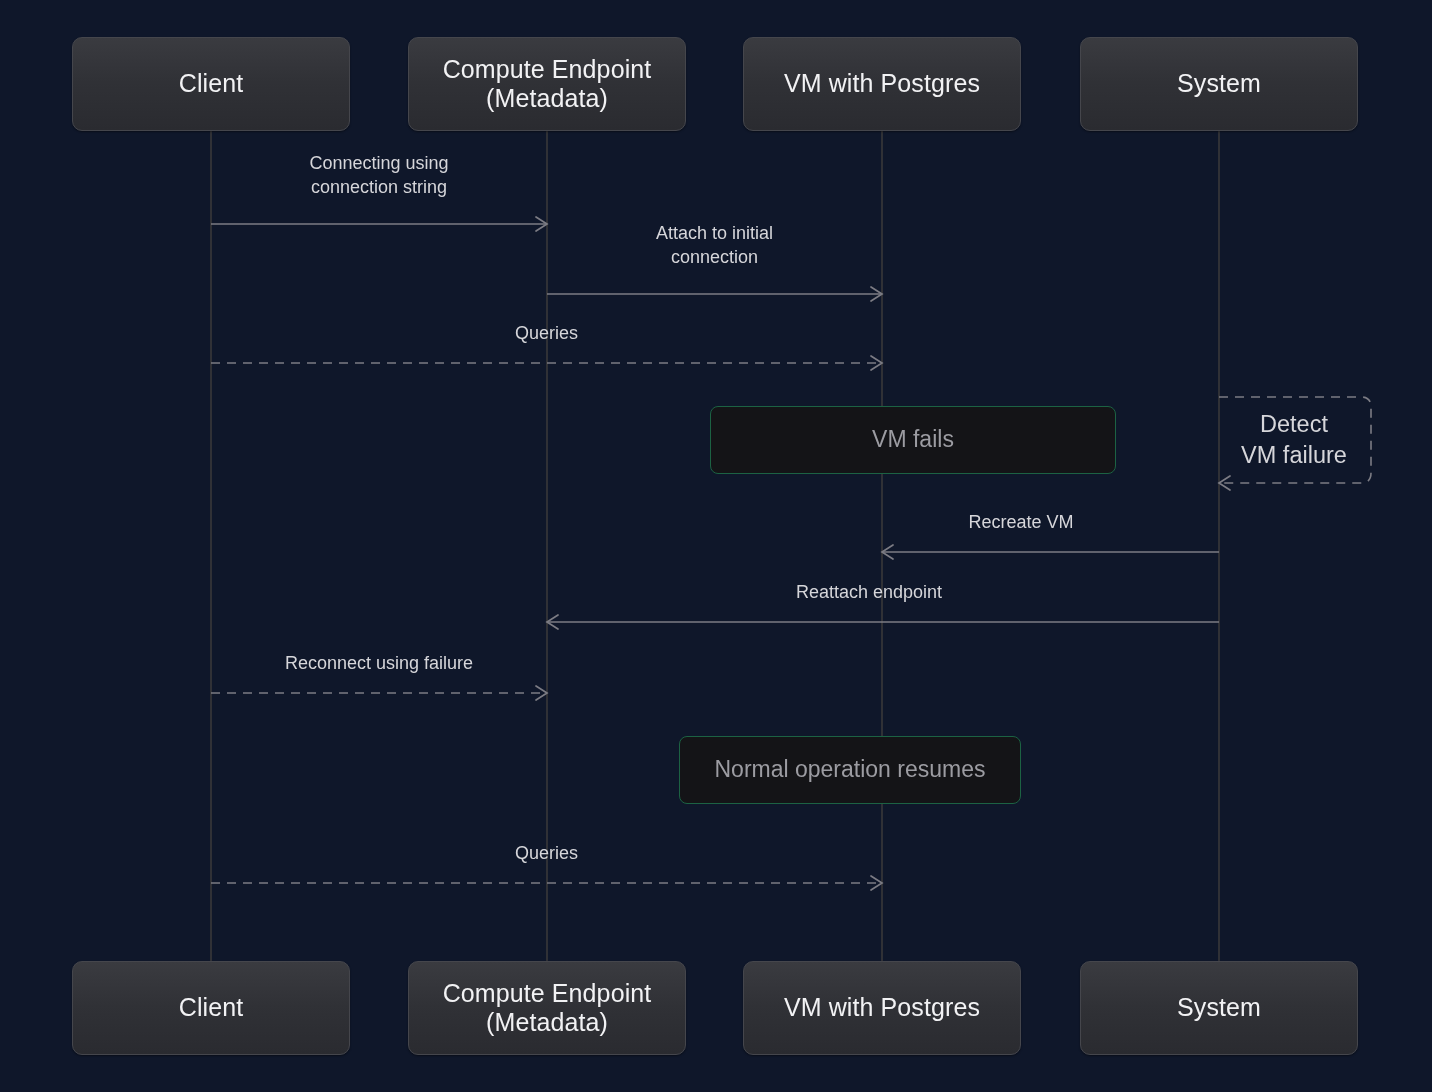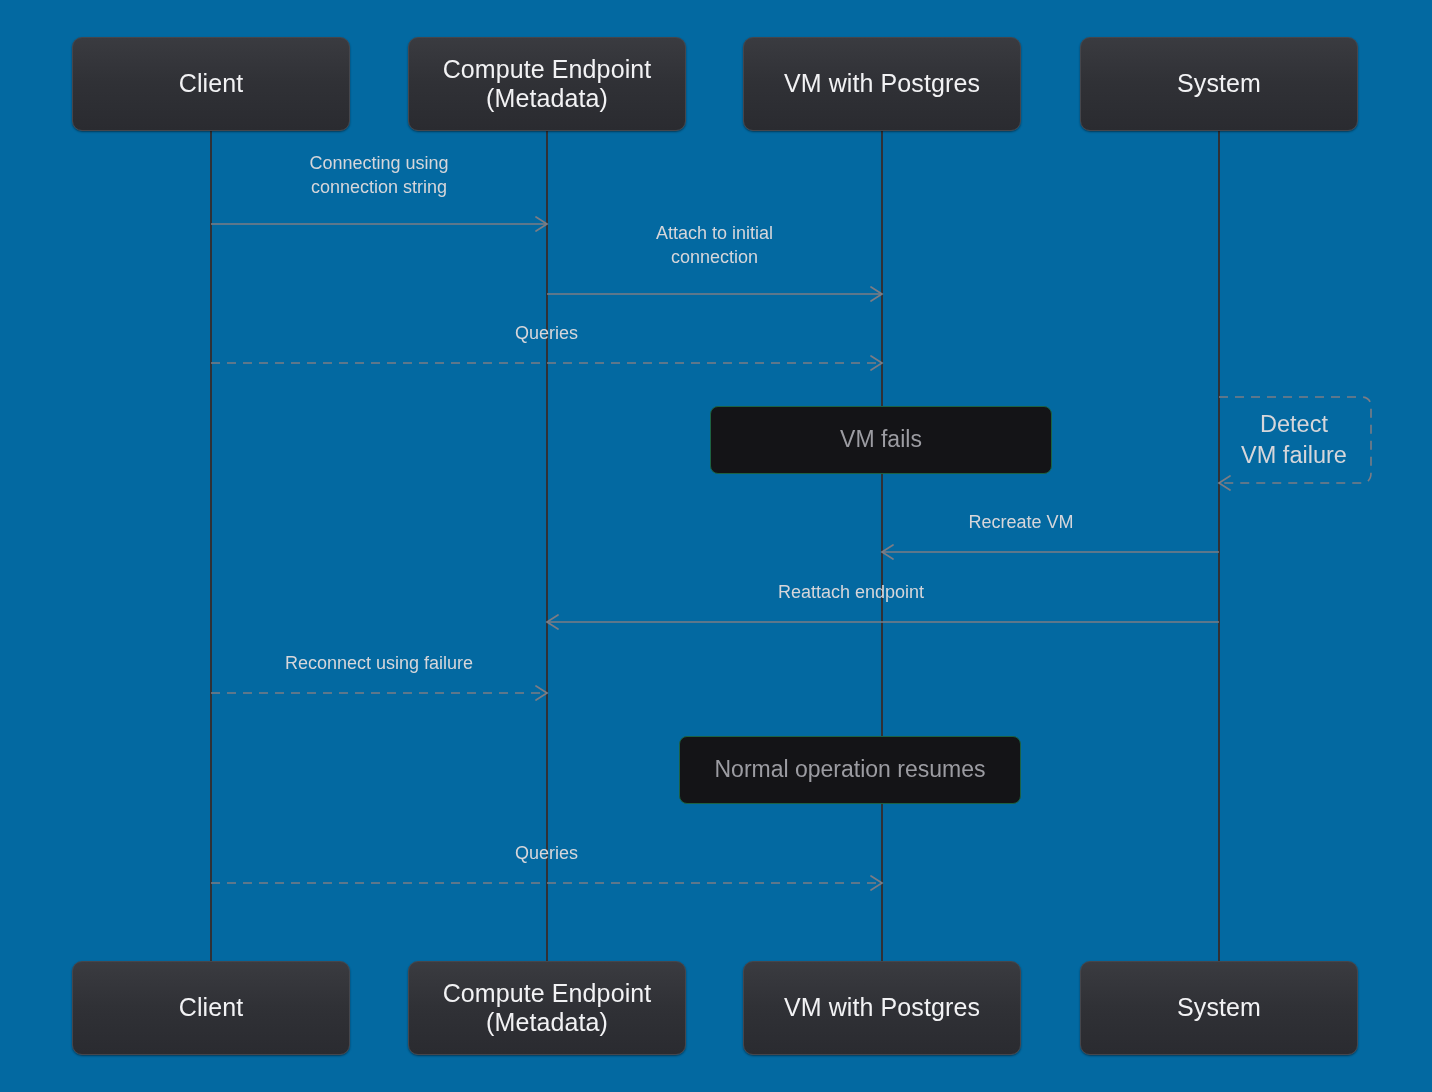--- a/index.html
+++ b/index.html
@@ -7,21 +7,21 @@
     padding: 0;
     background: #0b0b0c;
   }
   body {
     font-family: "Liberation Sans", sans-serif;
   }
   #diagram-root {
     position: relative;
     width: 1432px;
     height: 1092px;
-    background: #0369a1;
+    background: #0f172a;
     overflow: hidden;
   }
   #diagram-svg {
     position: absolute;
     left: 0;
     top: 0;
     width: 1432px;
     height: 1092px;
     display: block;
   }
@@ -132,33 +132,33 @@
 (Metadata)</span>
       </div>
       <div class="participant-box" style="left: 743px; top: 961px; width: 278px; height: 94px;">
         <span style="white-space: pre-line;">VM with Postgres</span>
       </div>
       <div class="participant-box" style="left: 1080px; top: 961px; width: 278px; height: 94px;">
         <span style="white-space: pre-line;">System</span>
       </div>
     </div>
   <div id="notes-layer">
-      <div class="note-box" style="left: 710px; top: 406px; width: 342px; height: 68px;">
+      <div class="note-box" style="left: 710px; top: 406px; width: 406px; height: 68px;">
         <span style="white-space: pre-line;">VM fails</span>
       </div>
       <div class="note-box" style="left: 679px; top: 736px; width: 342px; height: 68px;">
         <span style="white-space: pre-line;">Normal operation resumes</span>
       </div>
     </div>
   <div id="labels-layer">
       <div class="msg-label" style="left: 379px; top: 152px;">Connecting using
 connection string</div>
       <div class="msg-label" style="left: 714.5px; top: 222px;">Attach to initial
 connection</div>
       <div class="msg-label" style="left: 546.5px; top: 322px;">Queries</div>
       <div class="msg-label" style="left: 1021px; top: 511px;">Recreate VM</div>
-      <div class="msg-label" style="left: 851px; top: 581px; text-align: center;">Reattach endpoint</div>
+      <div class="msg-label" style="left: 869px; top: 581px; text-align: center;">Reattach endpoint</div>
       <div class="msg-label" style="left: 379px; top: 652px;">Reconnect using failure</div>
       <div class="msg-label" style="left: 546.5px; top: 842px;">Queries</div>
       <div class="loop-label" style="left: 1225px; top: 409px; width: 138px;">Detect
 VM failure</div>
     </div>
 </div>
 
 </body></html>

